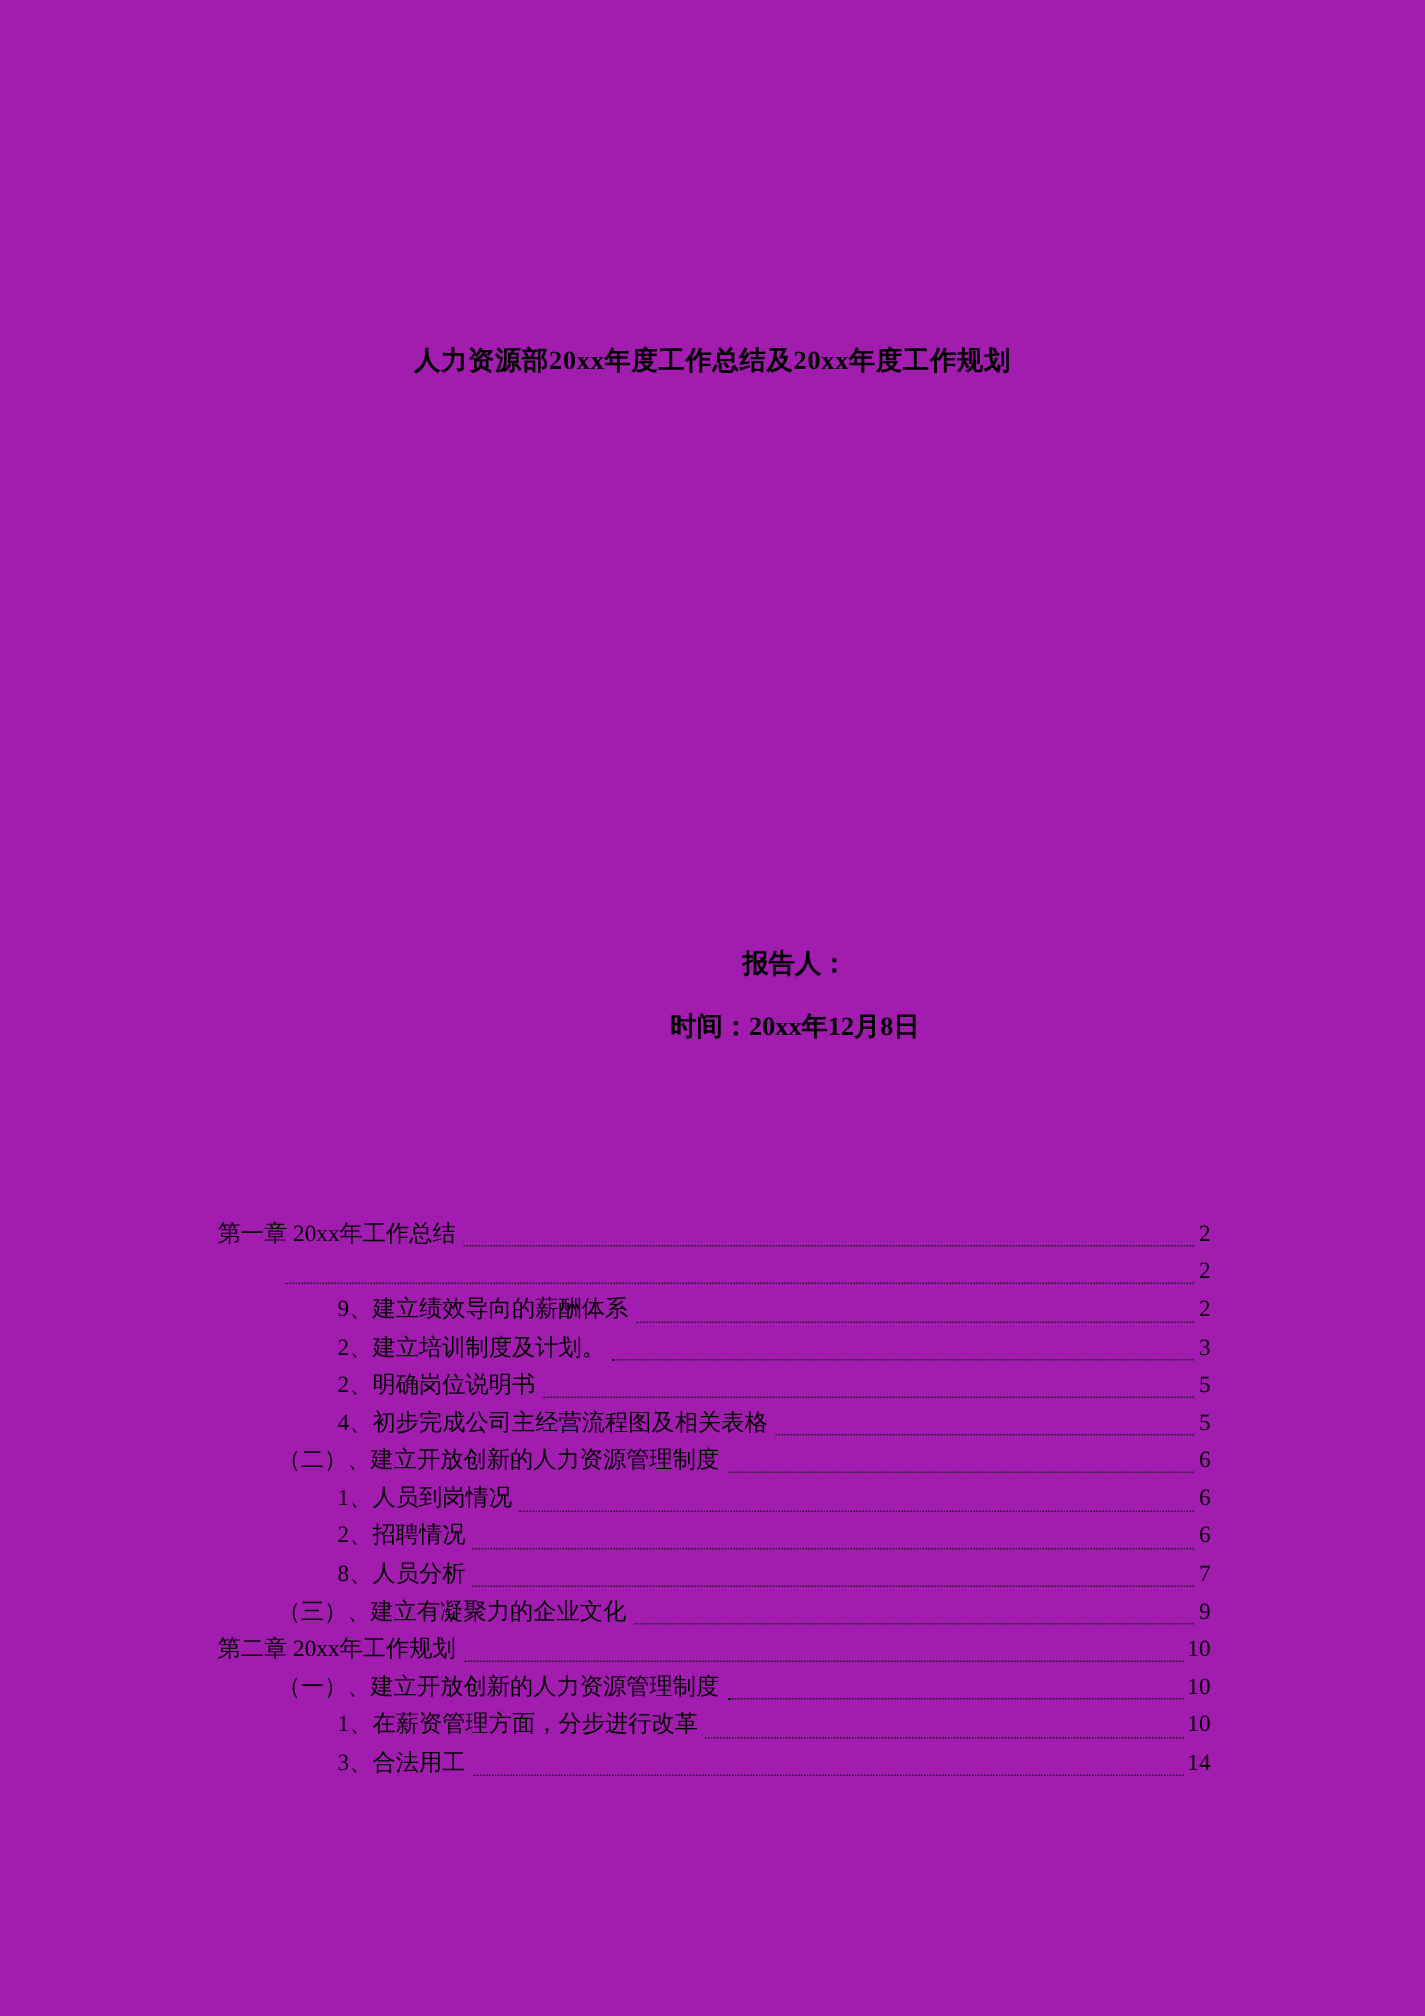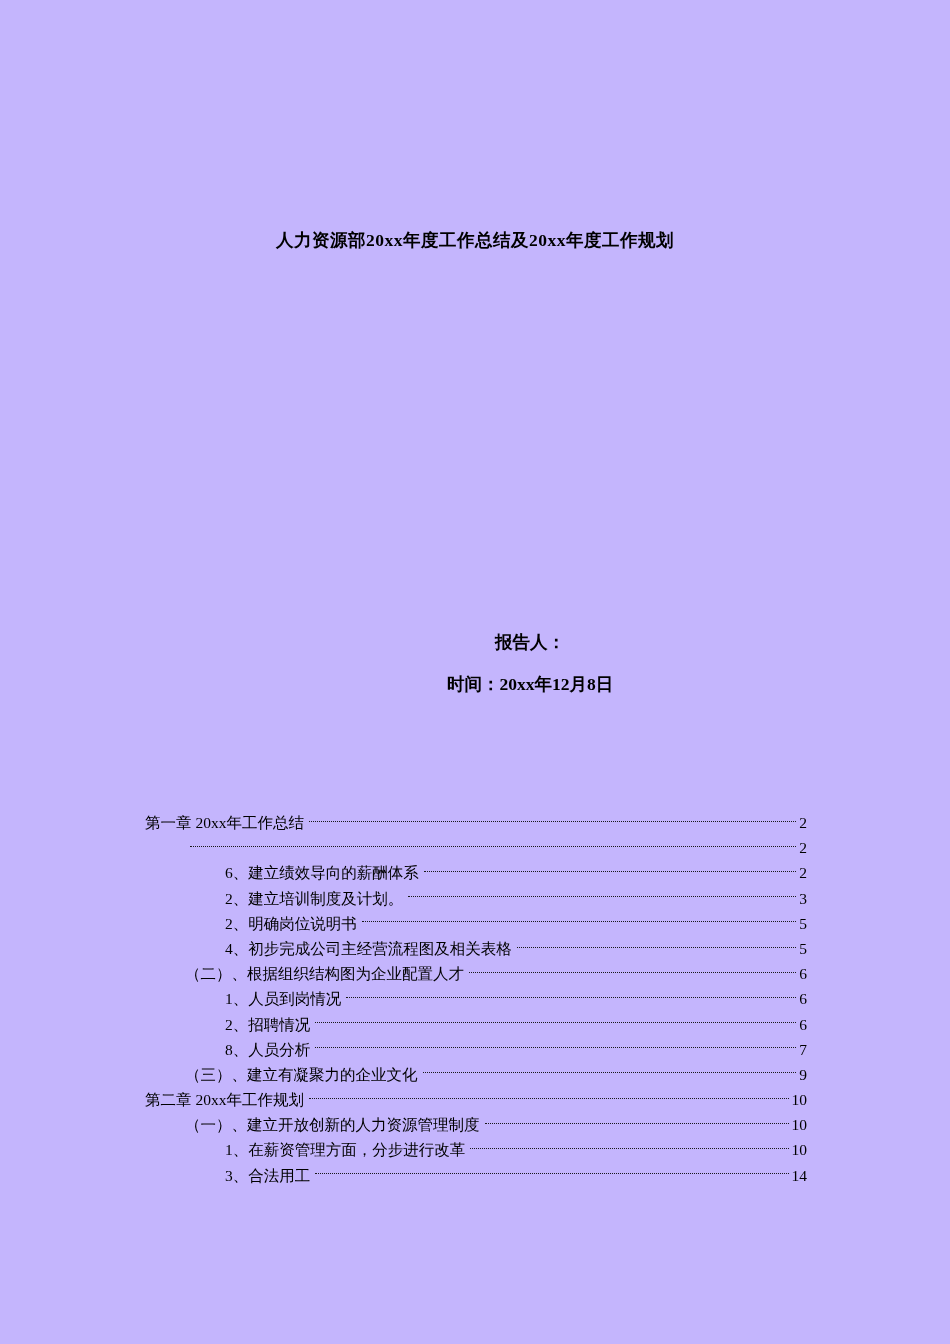--- a/index.html
+++ b/index.html
@@ -4,21 +4,21 @@
   <style>
     html, body {
       margin: 0;
       padding: 0;
       background: #ffffff;
     }
     .page {
       position: relative;
       width: 950px;
       height: 1344px;
-      background: #c4b5fd;
+      background: #a21caf;
       font-family: "Liberation Serif", serif;
       color: #000000;
       overflow: hidden;
     }
     .doc-title {
       position: absolute;
       top: 228px;
       left: 0;
       width: 100%;
       text-align: center;
@@ -42,21 +42,21 @@
     }
     .toc {
       position: absolute;
       top: 810px;
       left: 145px;
       width: 662px;
       font-size: 15.5px;
     }
     .toc-row {
       display: flex;
-      align-items: center;
+      align-items: flex-end;
       height: 25.2px;
       line-height: 25.2px;
     }
     .toc-row.level-1 { padding-left: 40px; }
     .toc-row.level-2 { padding-left: 80px; }
     .toc-label {
       white-space: nowrap;
       flex: 0 0 auto;
     }
     .toc-leader {
@@ -89,21 +89,21 @@
     <span class="toc-leader"></span>
     <span class="toc-page">2</span>
   </div>
 
   <div class="toc-row level-1">
     <span class="toc-leader"></span>
     <span class="toc-page">2</span>
   </div>
 
   <div class="toc-row level-2">
-    <span class="toc-label">6、建立绩效导向的薪酬体系</span>
+    <span class="toc-label">9、建立绩效导向的薪酬体系</span>
     <span class="toc-leader"></span>
     <span class="toc-page">2</span>
   </div>
 
   <div class="toc-row level-2">
     <span class="toc-label">2、建立培训制度及计划。</span>
     <span class="toc-leader"></span>
     <span class="toc-page">3</span>
   </div>
 
@@ -113,21 +113,21 @@
     <span class="toc-page">5</span>
   </div>
 
   <div class="toc-row level-2">
     <span class="toc-label">4、初步完成公司主经营流程图及相关表格</span>
     <span class="toc-leader"></span>
     <span class="toc-page">5</span>
   </div>
 
   <div class="toc-row level-1">
-    <span class="toc-label">（二）、根据组织结构图为企业配置人才</span>
+    <span class="toc-label">（二）、建立开放创新的人力资源管理制度</span>
     <span class="toc-leader"></span>
     <span class="toc-page">6</span>
   </div>
 
   <div class="toc-row level-2">
     <span class="toc-label">1、人员到岗情况</span>
     <span class="toc-leader"></span>
     <span class="toc-page">6</span>
   </div>
 

